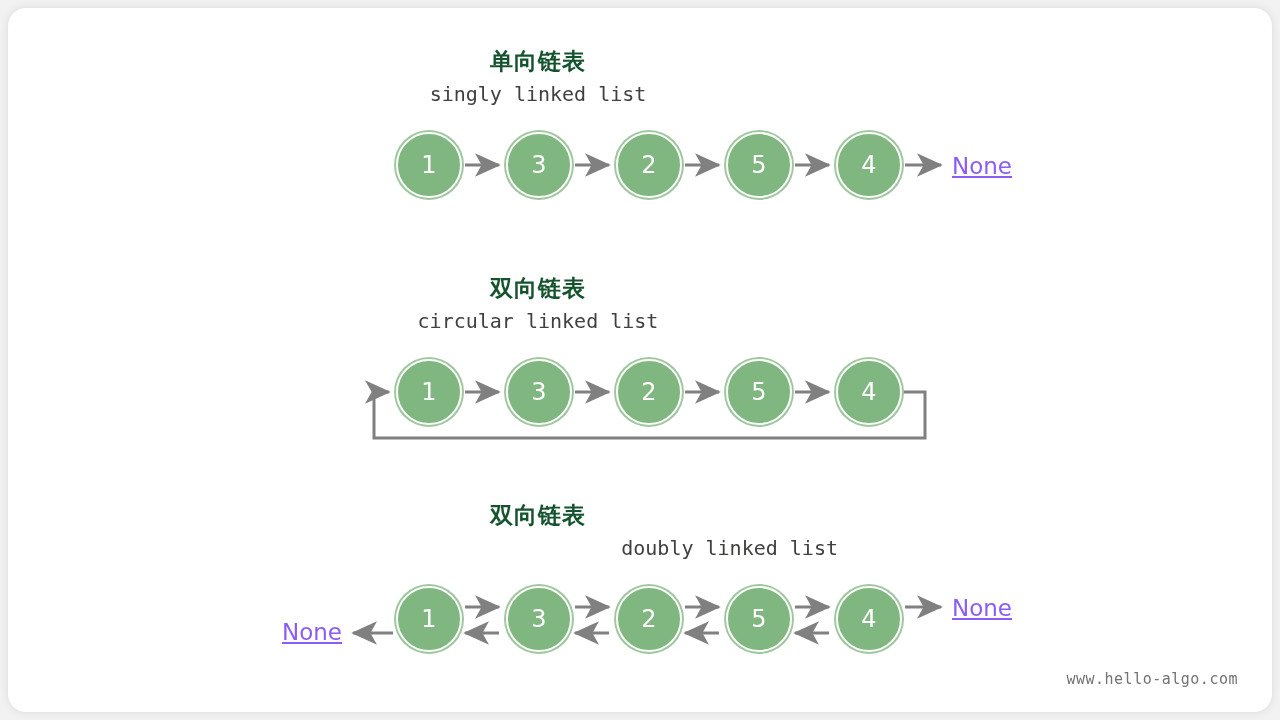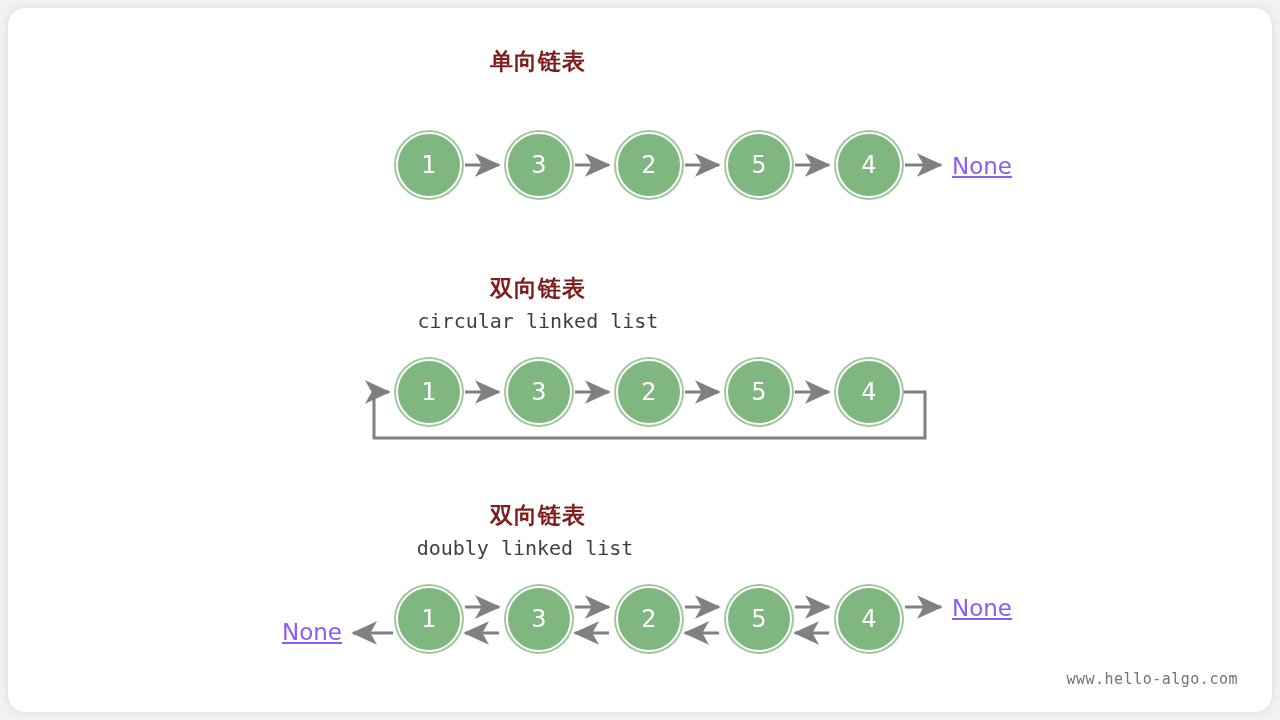--- a/index.html
+++ b/index.html
@@ -39,21 +39,21 @@
   }
 
   
   .section-title {
     position: absolute;
     width: 600px;
     text-align: center;
     font-family: "Liberation Sans", sans-serif;
     font-weight: bold;
     font-size: 23px;
-    color: #7f1d1d;
+    color: #14532d;
     letter-spacing: 1px;
     white-space: nowrap;
   }
   .section-subtitle {
     position: absolute;
     width: 600px;
     text-align: center;
     font-family: "DejaVu Sans Mono", "Liberation Mono", monospace;
     font-size: 20px;
     color: #40403f;
@@ -146,20 +146,21 @@
         <line x1="491" y1="625" x2="457" y2="625" stroke="#808080" stroke-width="3" marker-end="url(#arrow-l)"></line>
         <line x1="601" y1="625" x2="567" y2="625" stroke="#808080" stroke-width="3" marker-end="url(#arrow-l)"></line>
         <line x1="711" y1="625" x2="677" y2="625" stroke="#808080" stroke-width="3" marker-end="url(#arrow-l)"></line>
         <line x1="821" y1="625" x2="787" y2="625" stroke="#808080" stroke-width="3" marker-end="url(#arrow-l)"></line>
 
         <line x1="385" y1="625" x2="345" y2="625" stroke="#808080" stroke-width="3" marker-end="url(#arrow-l)"></line>
       </g>
     </svg>
 
     <div class="section-title" style="left:230px; top:38px;">单向链表</div>
+    <div class="section-subtitle" style="left:230px; top:74px;">singly linked list</div>
 
     <div class="node" style="left:388px; top:124px;">
       <span class="node-value">1</span>
     </div>
     <div class="node" style="left:498px; top:124px;">
       <span class="node-value">3</span>
     </div>
     <div class="node" style="left:608px; top:124px;">
       <span class="node-value">2</span>
     </div>
@@ -184,21 +185,21 @@
       <span class="node-value">2</span>
     </div>
     <div class="node" style="left:718px; top:351px;">
       <span class="node-value">5</span>
     </div>
     <div class="node" style="left:828px; top:351px;">
       <span class="node-value">4</span>
     </div>
 
     <div class="section-title" style="left:230px; top:492px;">双向链表</div>
-    <div class="section-subtitle" style="left:217px; top:528px;">doubly linked list</div>
+    <div class="section-subtitle" style="left:230px; top:528px;text-align:right;">doubly linked list</div>
 
     <div class="none-label" style="left:274px; top:611px;">None</div>
 
     <div class="node" style="left:388px; top:578px;">
       <span class="node-value">1</span>
     </div>
     <div class="node" style="left:498px; top:578px;">
       <span class="node-value">3</span>
     </div>
     <div class="node" style="left:608px; top:578px;">

